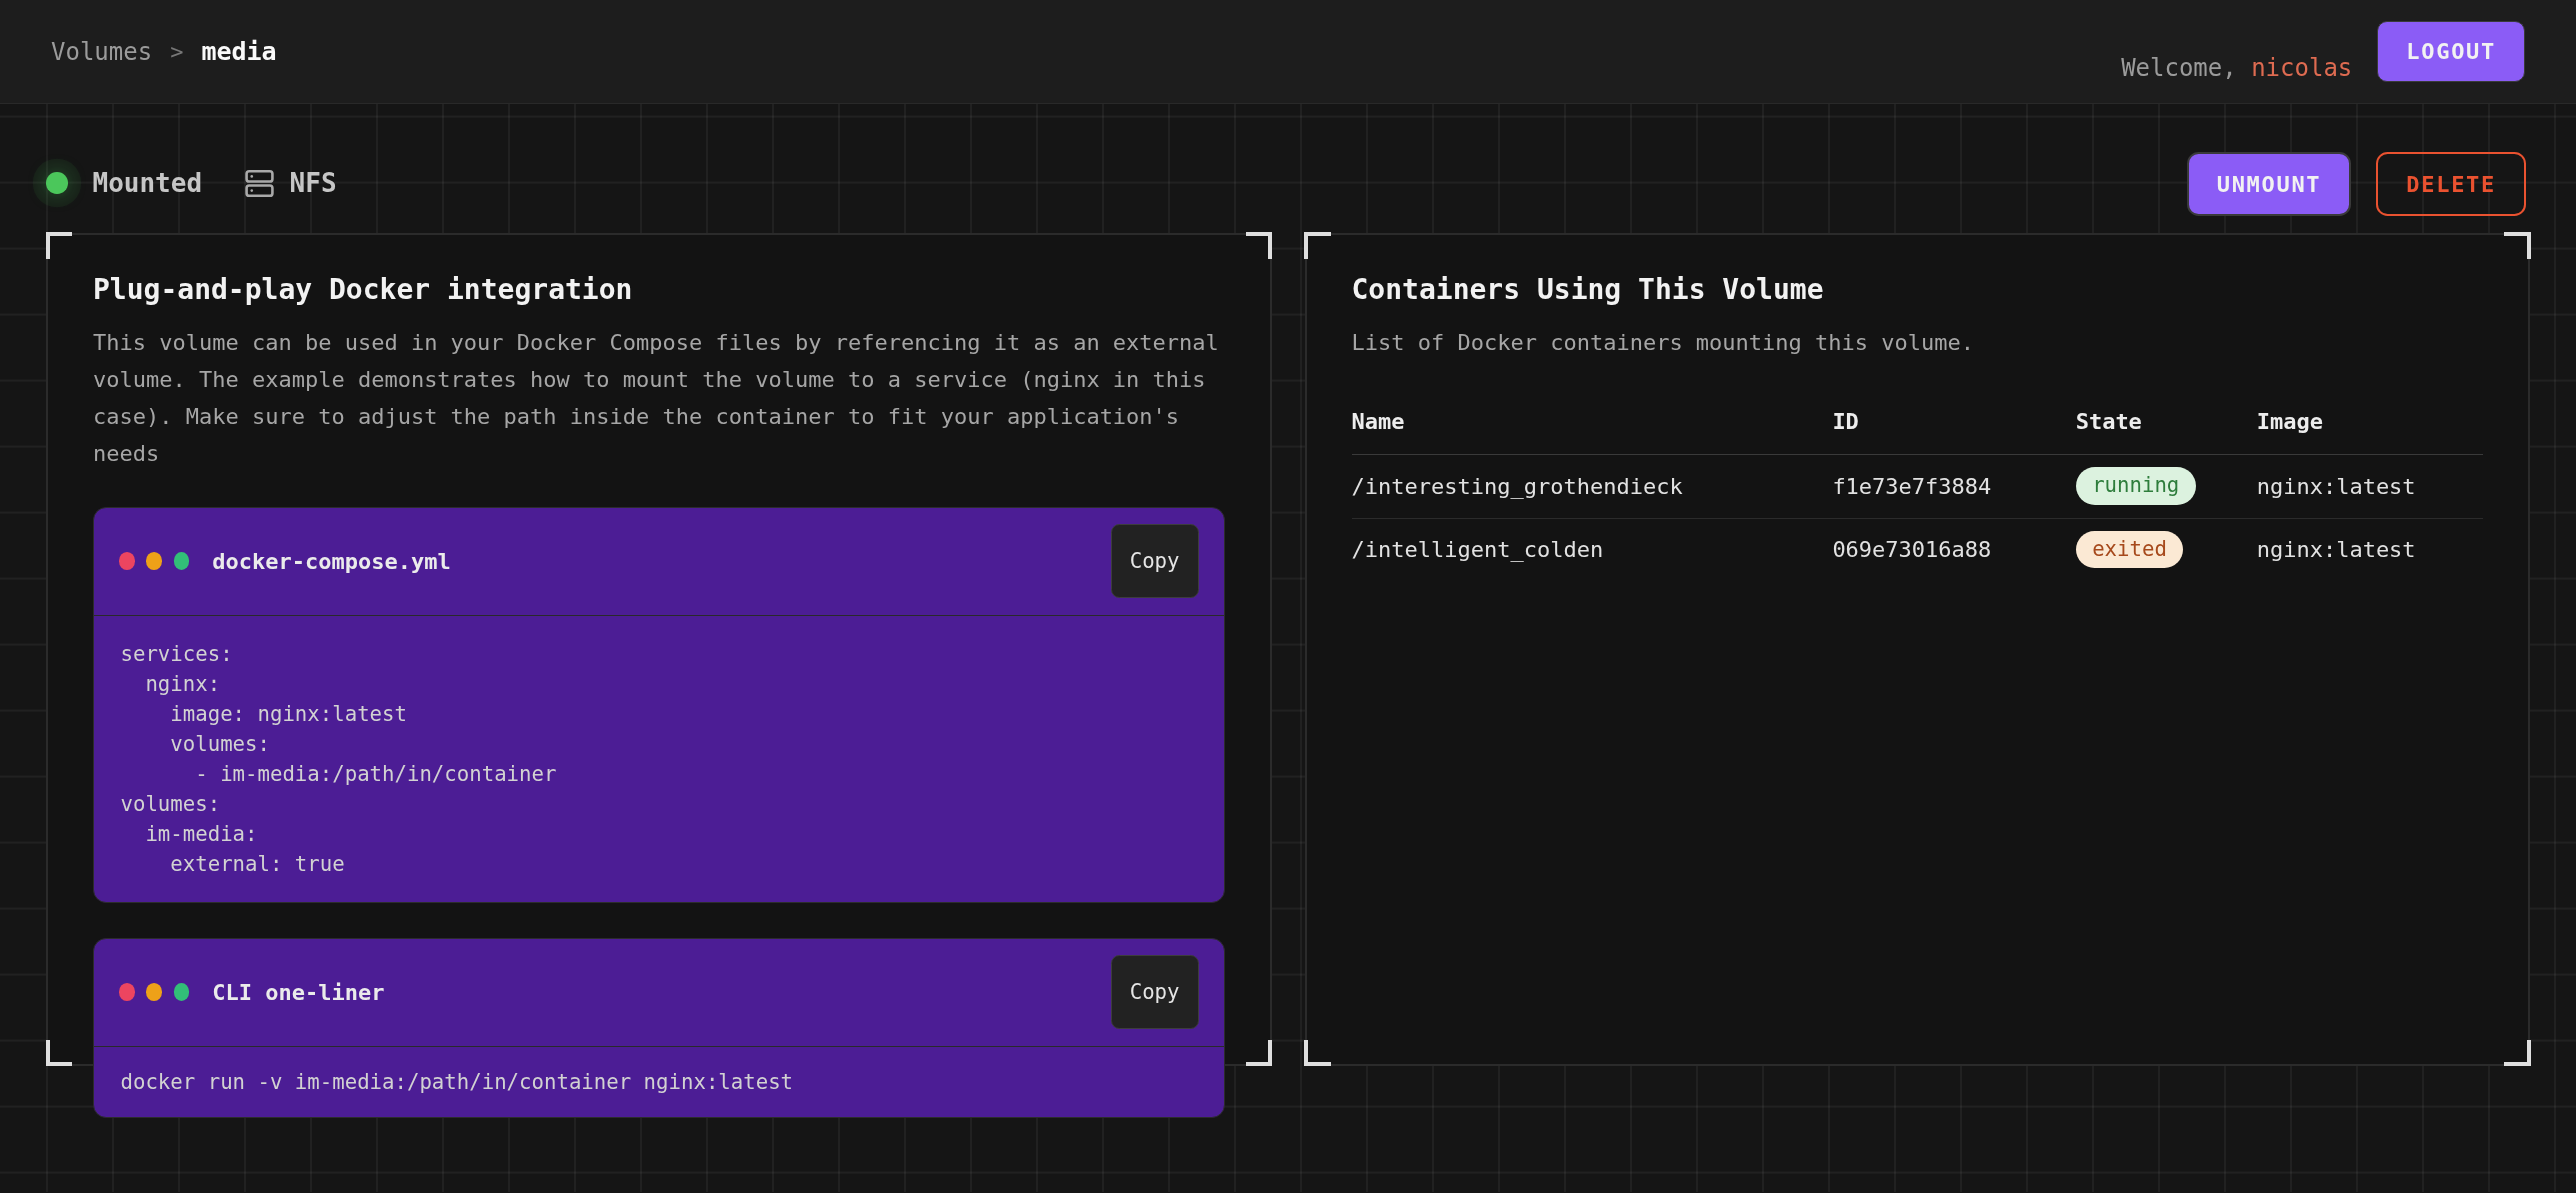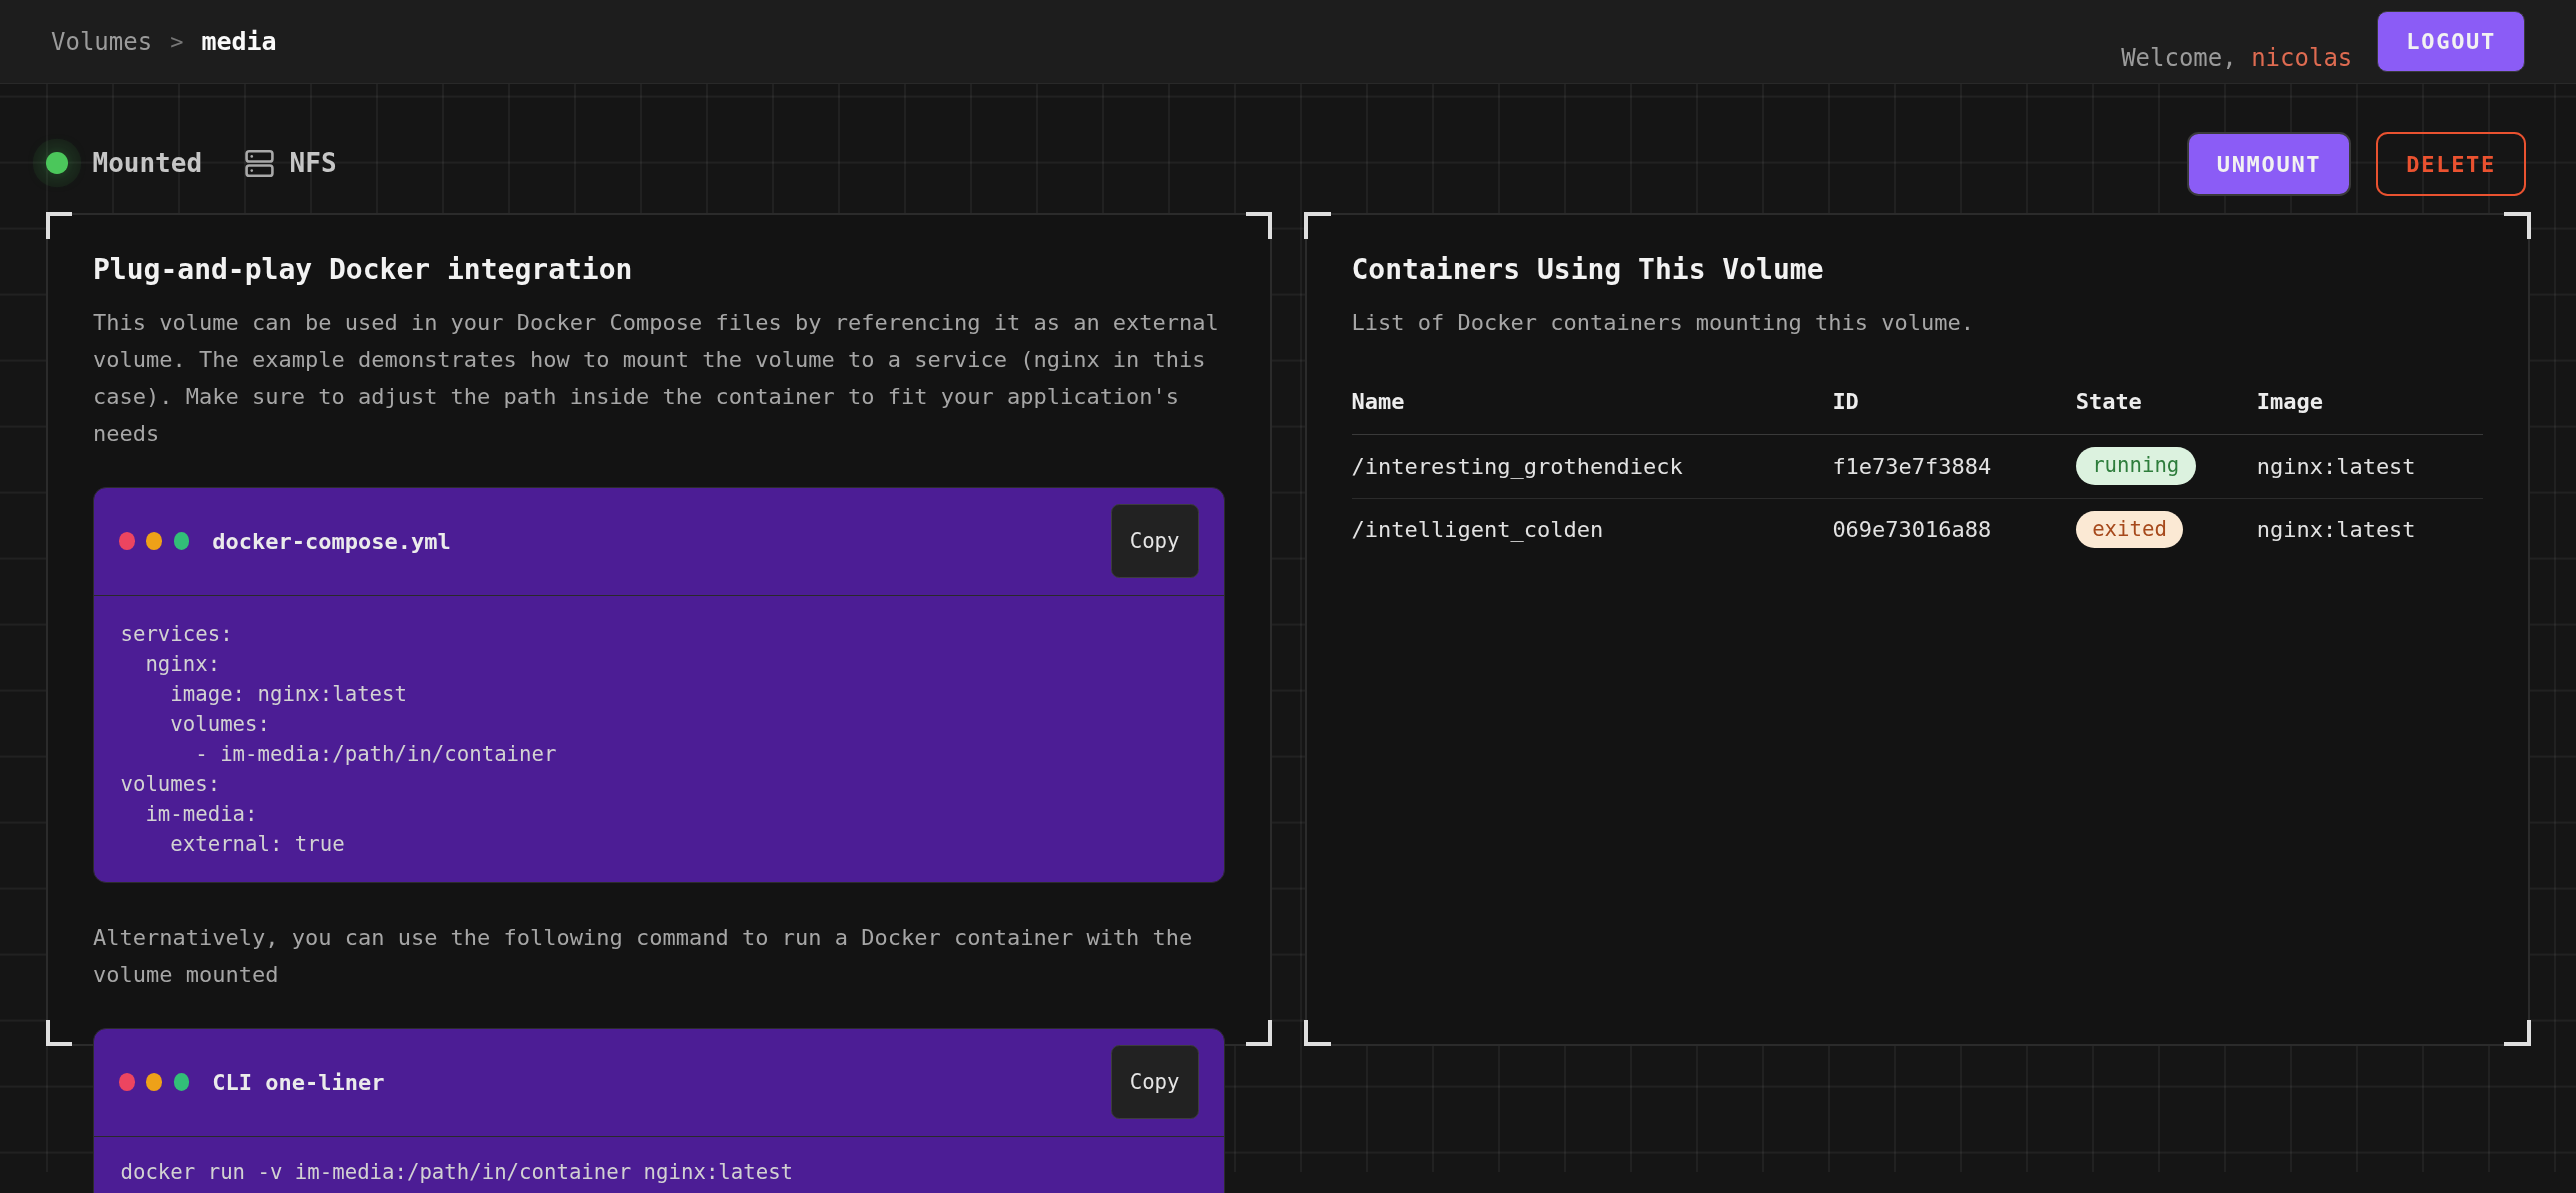--- a/index.html
+++ b/index.html
@@ -5,21 +5,21 @@
   * { margin: 0; padding: 0; box-sizing: border-box; }
   html, body { width: 2576px; height: 1194px; overflow: hidden; }
   body {
     background: #151515;
     font-family: "DejaVu Sans Mono", "Liberation Mono", monospace;
     color: #E8E8E8;
   }
 
   
   .topbar {
-    height: 84px;
+    height: 104px;
     background: #1D1D1D;
     border-bottom: 1.7px solid #292929;
     display: flex;
     align-items: center;
     justify-content: space-between;
     padding: 11px 51px;
   }
   .breadcrumb { display: flex; align-items: center; gap: 18px; font-size: 24px; }
   .crumb-root { color: #9B9B9B; cursor: pointer; }
   .crumb-sep { color: #777777; font-size: 22px; }
@@ -256,21 +256,20 @@
         <pre class="code-body">services:
   nginx:
     image: nginx:latest
     volumes:
       - im-media:/path/in/container
 volumes:
   im-media:
     external: true</pre>
       </div>
 
-      <p class="panel-desc" style="margin-top: 36px;">Alternatively, you can use the following command to run a Docker container with the volume mounted</p>
 
       <div class="code-card">
         <div class="code-card-header">
           <span class="traffic">
             <span class="dot dot-red"></span>
             <span class="dot dot-yellow"></span>
             <span class="dot dot-green"></span>
           </span>
           <span class="code-card-title">CLI one-liner</span>
           <button class="btn-copy">Copy</button>

